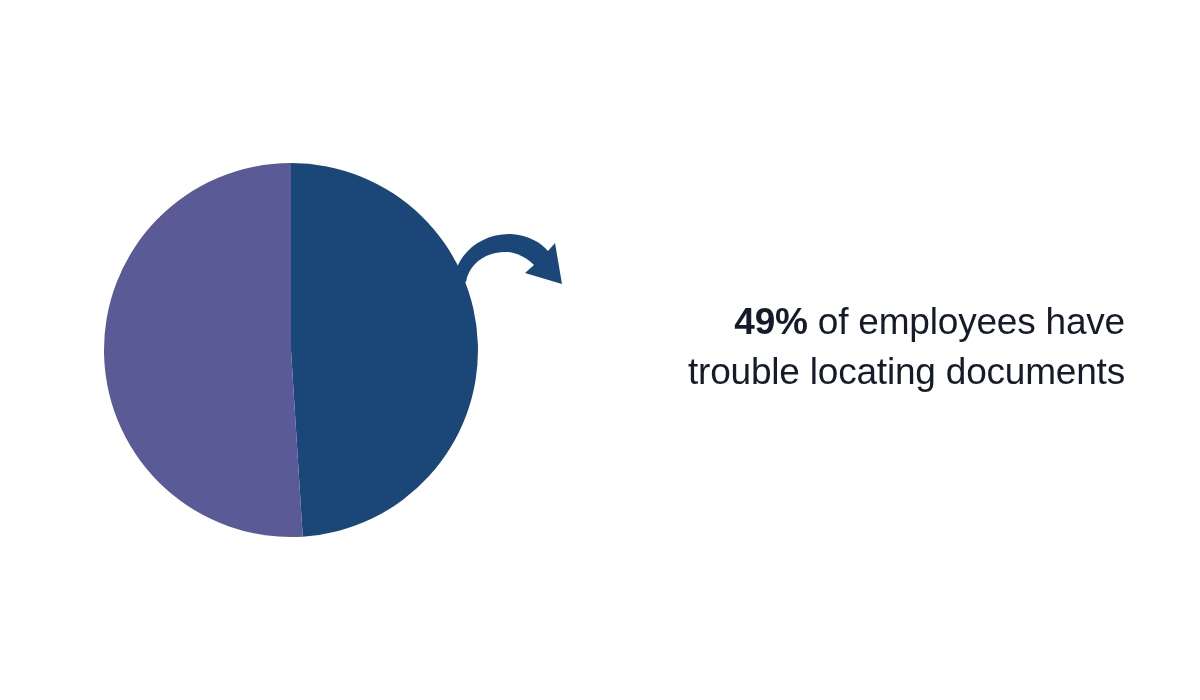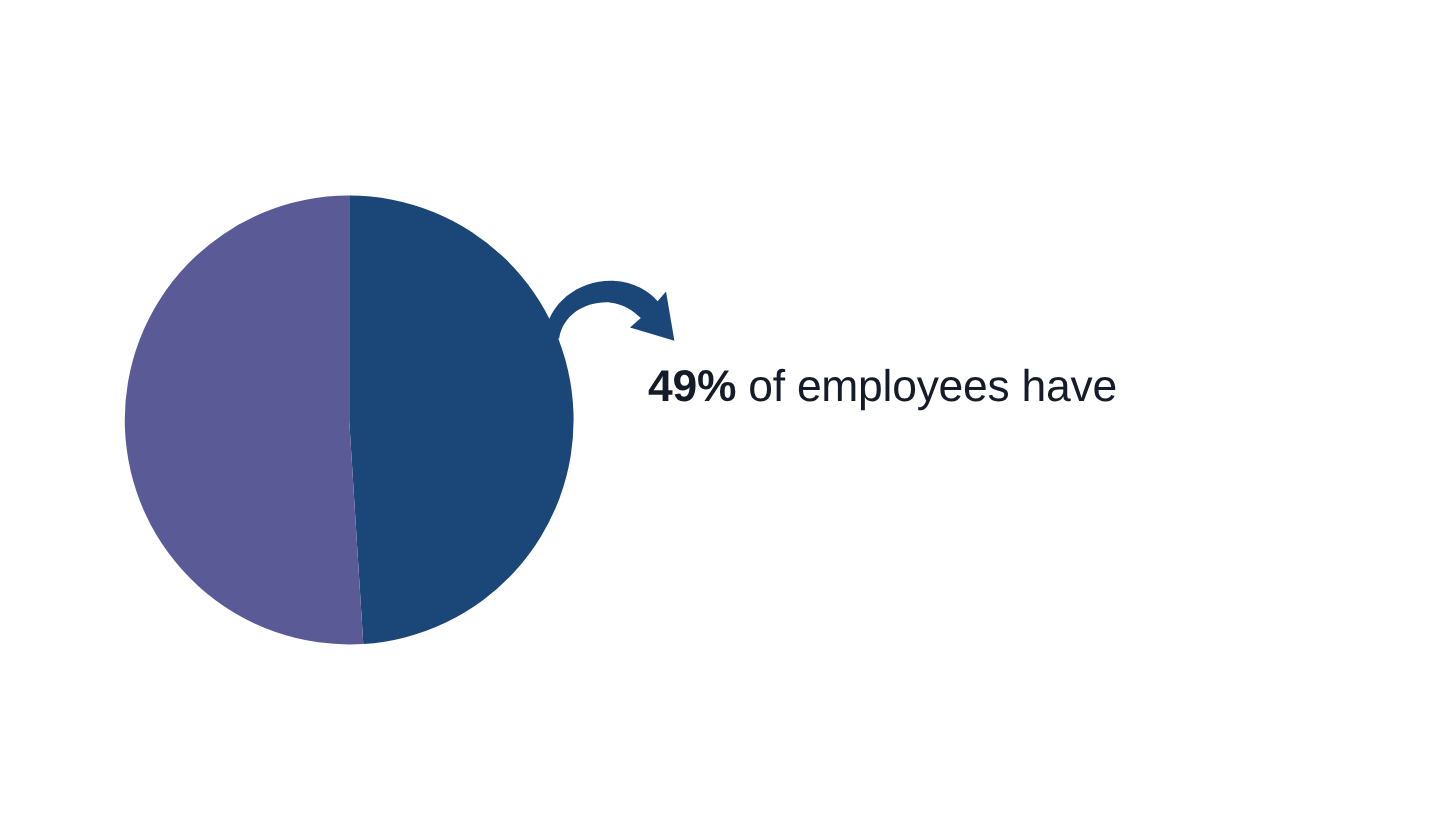--- a/index.html
+++ b/index.html
@@ -50,21 +50,21 @@
     height: 80px;
     overflow: visible;
   }
 
   
   .caption {
     position: absolute;
     left: 540px;
     top: 297px;
     width: 585px;
-    text-align: left;
+    text-align: right;
     color: #151b29;
     font-family: "Liberation Sans", sans-serif;
     font-size: 37px;
     line-height: 50px;
     font-weight: 400;
     letter-spacing: -0.2px;
     white-space: nowrap;
   }
   .caption .stat {
     font-weight: 700;
@@ -98,15 +98,16 @@
                L 80 55
                L 89 47
                C 83 41, 74 35, 63 34
                C 42 33, 24 45, 21 64
                Z"></path>
     </svg>
   </div>
 
   <div class="caption">
     <span class="caption-line"><span class="stat">49%</span><span> of employees have</span></span>
+    <span class="caption-line">trouble locating documents</span>
   </div>
 
 </div>
 
 </body></html>

